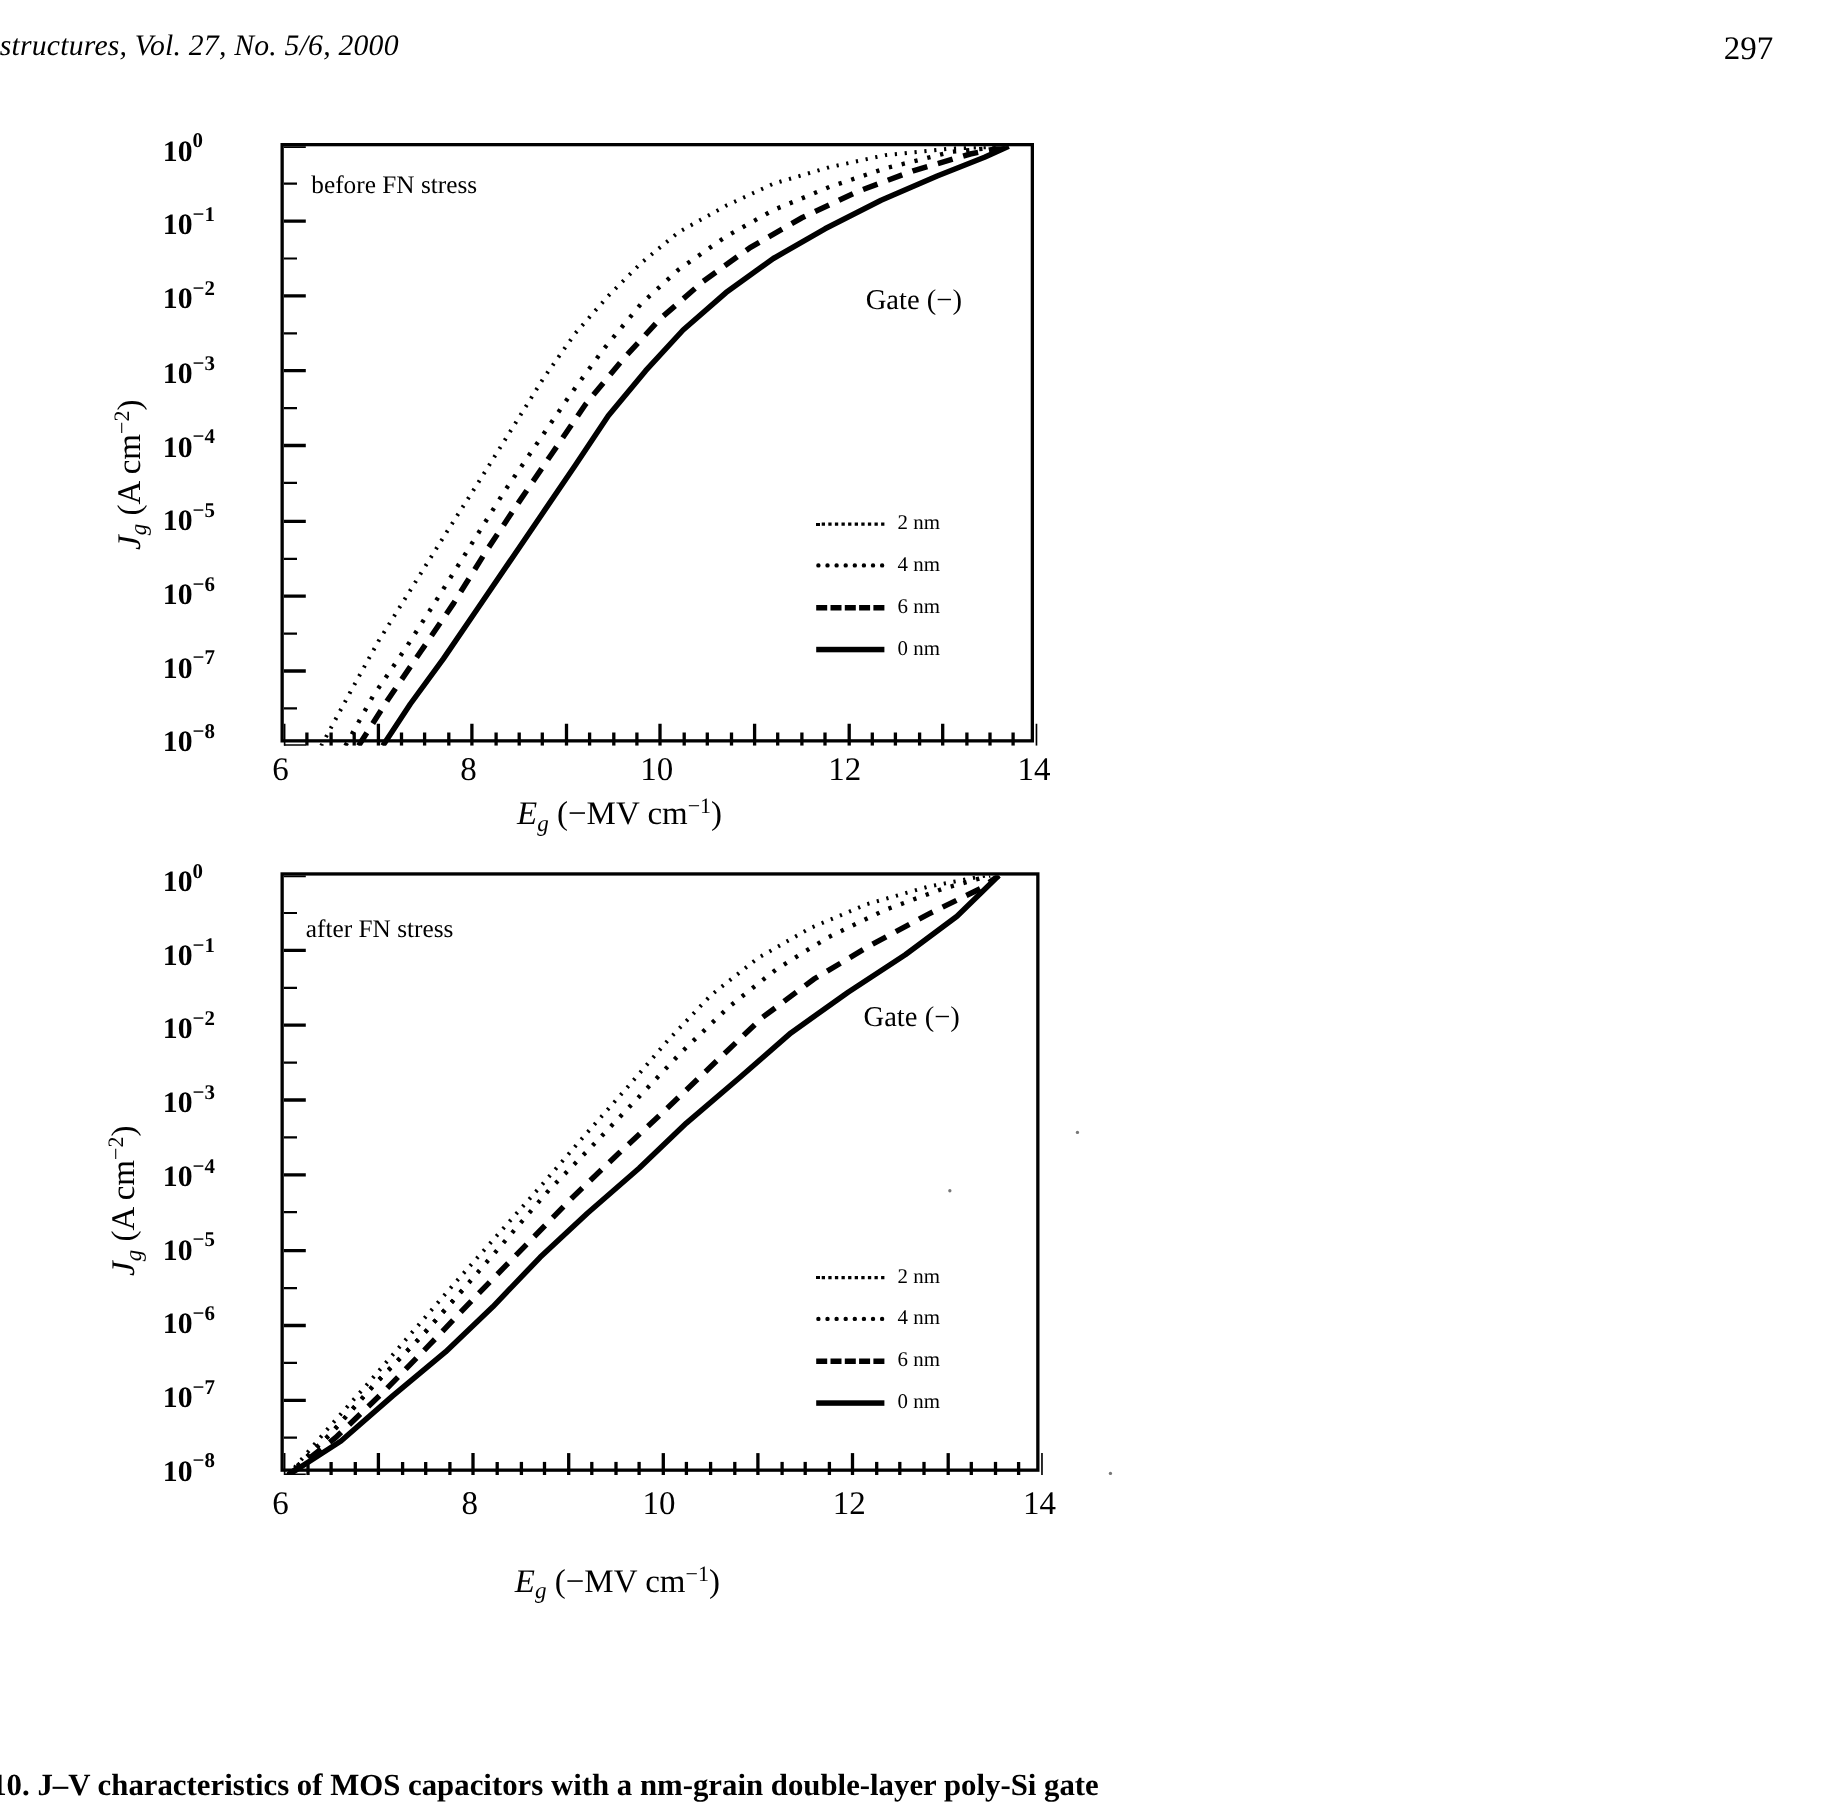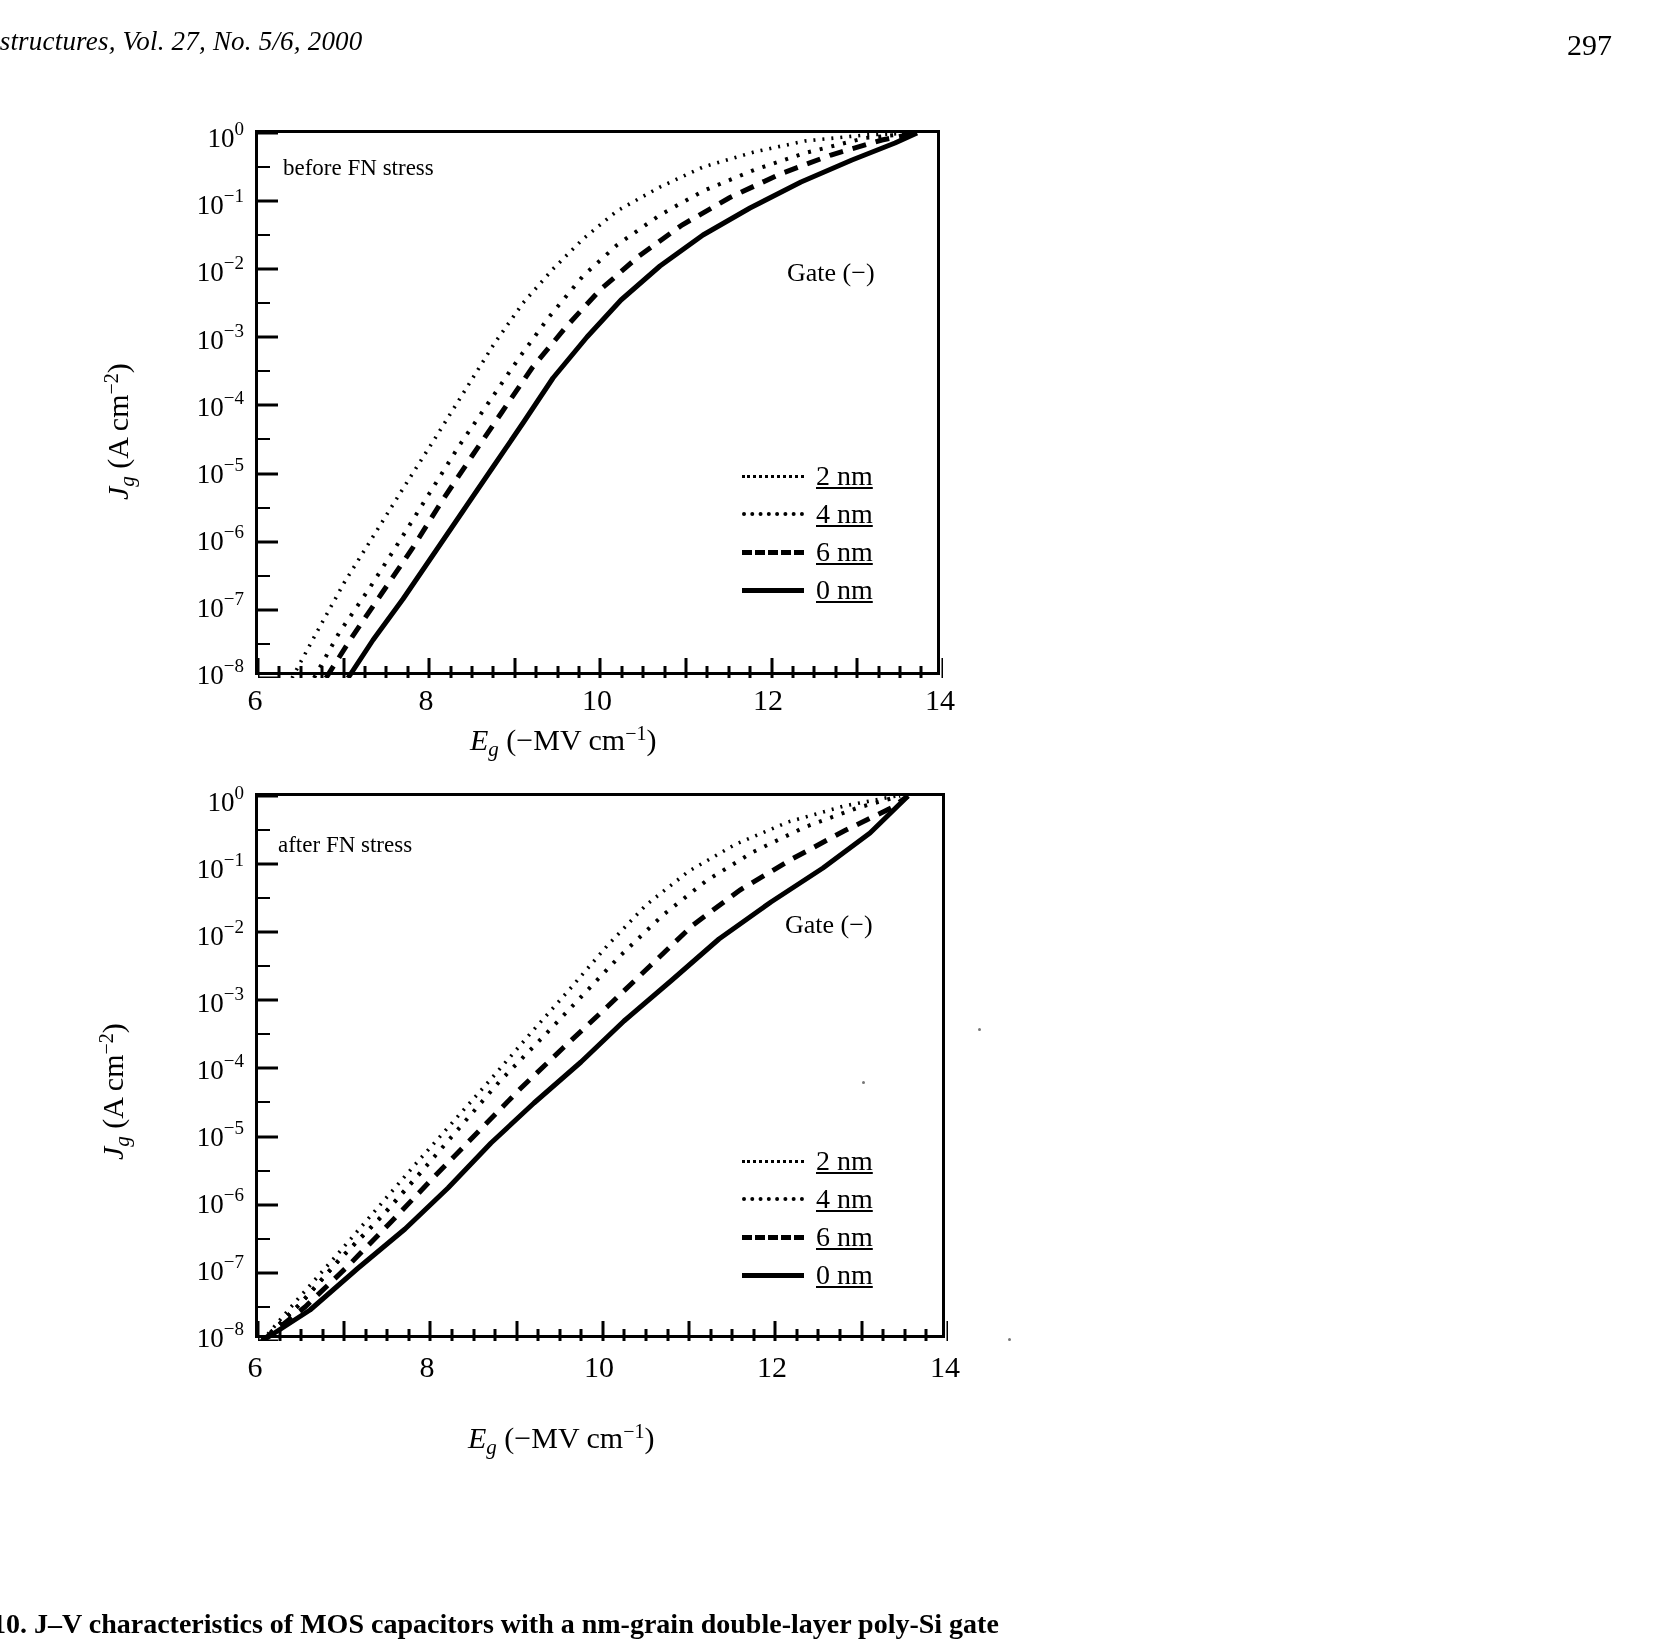--- a/index.html
+++ b/index.html
@@ -11,25 +11,25 @@
   .pagenum{position:absolute;top:28px;right:52px;font-size:30px;}
 
   
   .fig{position:absolute;}
   .plotbox{position:absolute;border:3px solid #000;background:#fff;box-sizing:border-box;}
 
   
   .ylab{position:absolute;transform:rotate(-90deg);transform-origin:left top;white-space:nowrap;font-size:30px;font-style:italic;}
   .xlab{position:absolute;white-space:nowrap;font-size:30px;font-style:italic;text-align:center;}
   .tickx{position:absolute;font-size:30px;text-align:center;width:60px;}
-  .ticky{position:absolute;font-size:27px;text-align:right;width:96px;}
+  .ticky{position:absolute;font-size:27px;text-align:left;width:96px;font-weight:bold;}
   .ann{position:absolute;font-size:23px;}
   .gate{position:absolute;font-size:26px;}
 
-  .legend{position:absolute;font-size:28px;text-decoration:underline;}
+  .legend{position:absolute;font-size:19px;}
   .legrow{display:flex;align-items:center;height:38px;}
   .legsamp{width:62px;height:0;margin-right:12px;position:relative;}
   .legtxt{white-space:nowrap;}
 
   .capt{position:absolute;font-size:28px;font-weight:bold;white-space:nowrap;}
 
   svg{position:absolute;left:0;top:0;}
   .spot{position:absolute;width:3px;height:3px;background:#777;border-radius:50%;}
 </style>
 </head>

